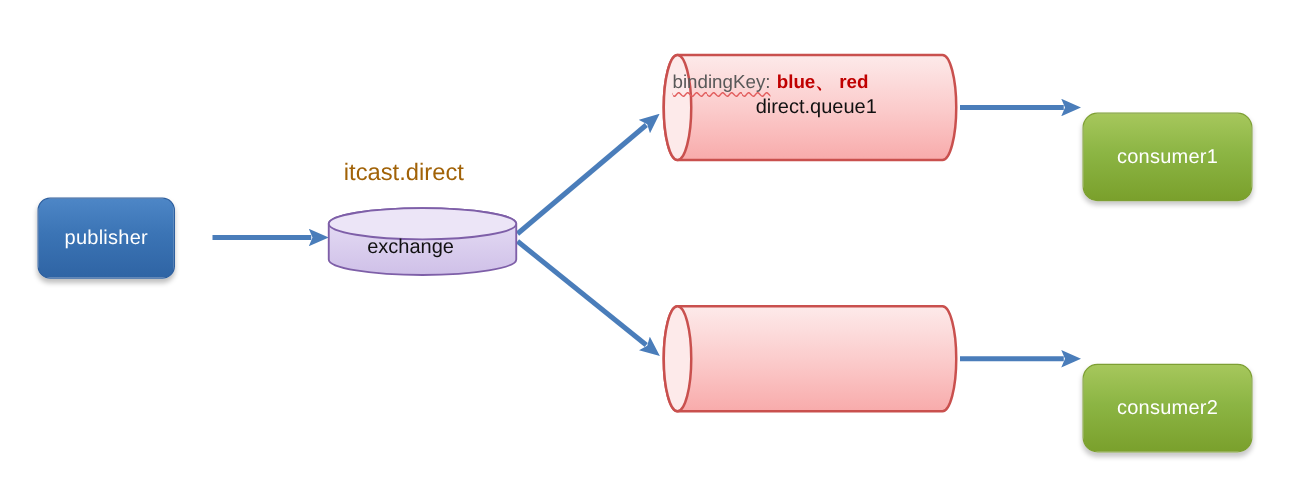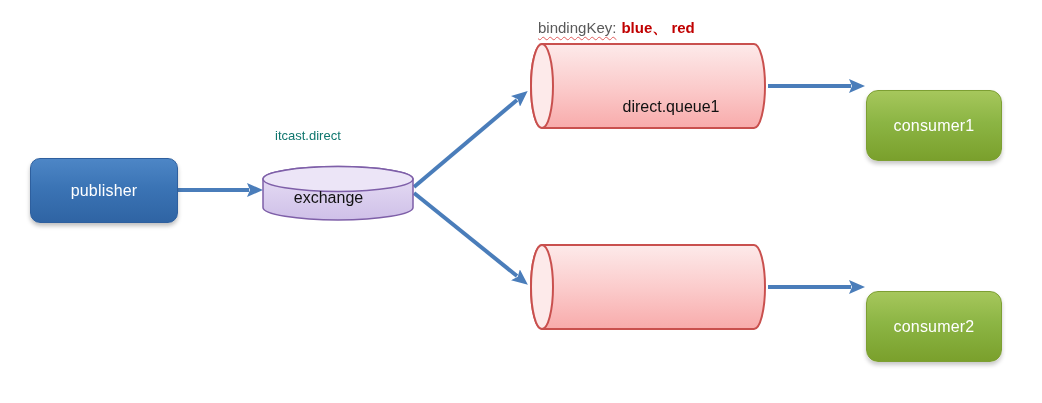--- a/index.html
+++ b/index.html
@@ -25,21 +25,21 @@
     position: absolute;
     display: flex;
     align-items: center;
     justify-content: center;
     color: #ffffff;
     font-size: 16px;
     letter-spacing: 0.2px;
   }
   .publisher {
     left: 30px; top: 158px;
-    width: 148px; height: 65px;
+    width: 110px; height: 65px;
     border-radius: 10px;
     background: linear-gradient(180deg, #4d86c6 0%, #3b74b5 45%, #2f64a4 100%);
     border: 1px solid #2e5f9e;
     box-shadow: 0 3px 4px rgba(0,0,0,0.25);
   }
   .consumer {
     width: 136px; height: 71px;
     border-radius: 12px;
     background: linear-gradient(180deg, #a6c75c 0%, #8cb544 45%, #7aa02c 100%);
     border: 1px solid #7d9f33;
@@ -51,34 +51,35 @@
 
   
   .shape-label {
     position: absolute;
     text-align: center;
     color: #111111;
     font-size: 16px;
     line-height: 18px;
   }
   .exchange-label { left: 263px; top: 189px; width: 131px; }
-  .queue1-label   { left: 571px; top: 77px;  width: 200px; margin-top: 21px; }
+  .queue1-label   { left: 553px; top: 77px;  width: 200px; }
   .queue2-label   { left: 553px; top: 278px; width: 200px; }
 
   .exchange-title {
     position: absolute;
     left: 275px; top: 128px;
-    font-size: 13px;
-    color: #0f766e;
+    font-size: 19px;
+    color: #a16207;
   }
 
   .binding-note {
     position: absolute;
     font-size: 15px;
     white-space: nowrap;
+    margin-top: 37px;
   }
   .binding-top    { left: 538px; top: 19px; }
   .binding-bottom { left: 556px; top: 356px; }
   .binding-prefix { color: #595959; }
   .binding-prefix.squiggle {
     text-decoration: underline;
     text-decoration-style: wavy;
     text-decoration-color: #e25d5d;
     text-decoration-thickness: 1px;
     text-underline-offset: 3px;

